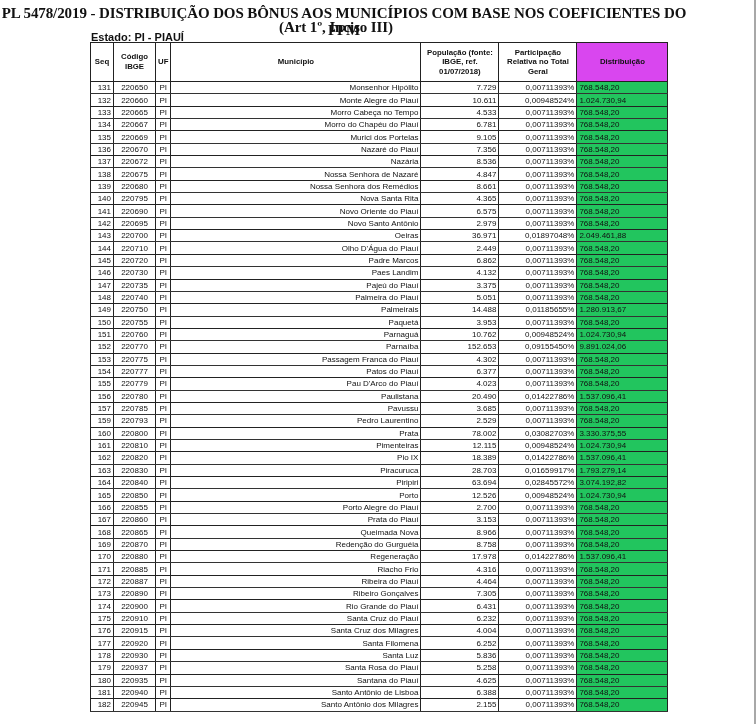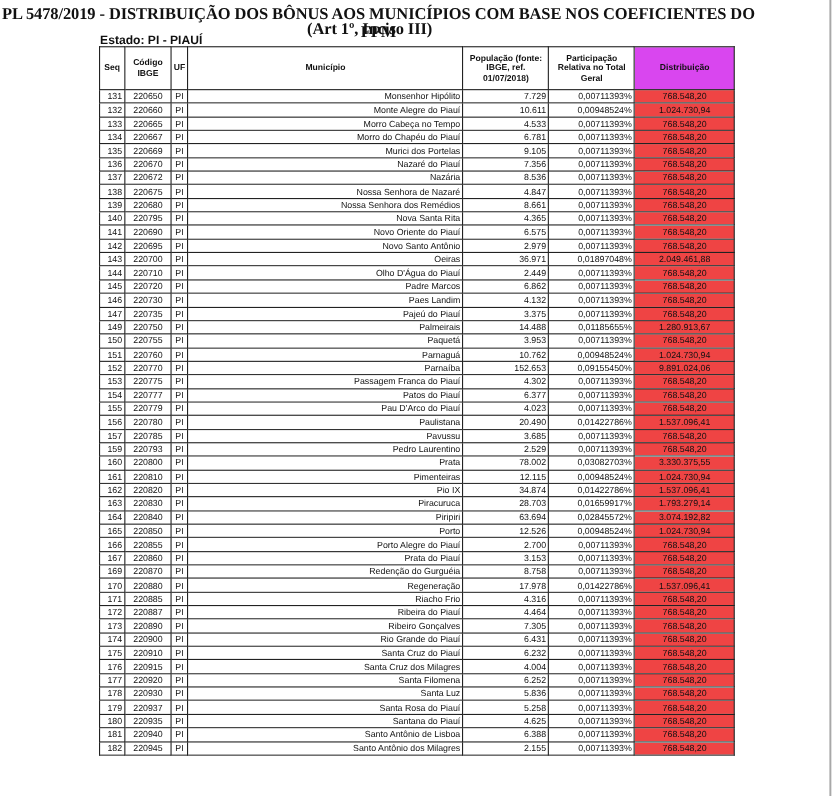--- a/index.html
+++ b/index.html
@@ -13,21 +13,21 @@
   .right-edge { position:absolute; left:754px; top:0; width:2px; height:724px; background:#a8a8a8; }
   table { position:absolute; left:90px; top:42px; border-collapse:collapse;
           table-layout:fixed; font-size:8px; }
   th, td { border:1px solid #222; padding:0 2px; white-space:nowrap; overflow:hidden; }
   th { font-weight:bold; font-size:7.8px; line-height:9.6px; height:38px; text-align:center; }
   th.dist { background:#d946ef; }
   td { height:11.35px; line-height:11px; }
   td.c { text-align:center; }
   td.r { text-align:right; }
   td.l { text-align:right; }
-  td.dist { background:#ef4444; text-align:center;margin-top:16px; }
+  td.dist { background:#22c55e; text-align:left;margin-top:16px; }
   tr.row:nth-child(odd) td { border-bottom-color:#333; }
 </style>
 </head>
 <body>
 
 <div class="title t1">PL 5478/2019 - DISTRIBUIÇÃO DOS BÔNUS AOS MUNICÍPIOS COM BASE NOS COEFICIENTES DO FPM</div>
 <div class="title t2">(Art 1º, Inciso III)</div>
 <div class="state">Estado: PI - PIAUÍ</div>
 <div class="right-edge"></div>
 
@@ -200,20 +200,29 @@
       <tr class="row">
         <td class="r">147</td>
         <td class="c">220735</td>
         <td class="c">PI</td>
         <td class="l">Pajeú do Piauí</td>
         <td class="r">3.375</td>
         <td class="r">0,00711393%</td>
         <td class="dist">768.548,20</td>
       </tr>
       <tr class="row">
+        <td class="r">148</td>
+        <td class="c">220740</td>
+        <td class="c">PI</td>
+        <td class="l">Palmeira do Piauí</td>
+        <td class="r">5.051</td>
+        <td class="r">0,00711393%</td>
+        <td class="dist">768.548,20</td>
+      </tr>
+      <tr class="row">
         <td class="r">149</td>
         <td class="c">220750</td>
         <td class="c">PI</td>
         <td class="l">Palmeirais</td>
         <td class="r">14.488</td>
         <td class="r">0,01185655%</td>
         <td class="dist">1.280.913,67</td>
       </tr>
       <tr class="row">
         <td class="r">150</td>
@@ -312,21 +321,21 @@
         <td class="l">Pimenteiras</td>
         <td class="r">12.115</td>
         <td class="r">0,00948524%</td>
         <td class="dist">1.024.730,94</td>
       </tr>
       <tr class="row">
         <td class="r">162</td>
         <td class="c">220820</td>
         <td class="c">PI</td>
         <td class="l">Pio IX</td>
-        <td class="r">34.874</td>
+        <td class="r">18.389</td>
         <td class="r">0,01422786%</td>
         <td class="dist">1.537.096,41</td>
       </tr>
       <tr class="row">
         <td class="r">163</td>
         <td class="c">220830</td>
         <td class="c">PI</td>
         <td class="l">Piracuruca</td>
         <td class="r">28.703</td>
         <td class="r">0,01659917%</td>
@@ -362,20 +371,29 @@
       <tr class="row">
         <td class="r">167</td>
         <td class="c">220860</td>
         <td class="c">PI</td>
         <td class="l">Prata do Piauí</td>
         <td class="r">3.153</td>
         <td class="r">0,00711393%</td>
         <td class="dist">768.548,20</td>
       </tr>
       <tr class="row">
+        <td class="r">168</td>
+        <td class="c">220865</td>
+        <td class="c">PI</td>
+        <td class="l">Queimada Nova</td>
+        <td class="r">8.966</td>
+        <td class="r">0,00711393%</td>
+        <td class="dist">768.548,20</td>
+      </tr>
+      <tr class="row">
         <td class="r">169</td>
         <td class="c">220870</td>
         <td class="c">PI</td>
         <td class="l">Redenção do Gurguéia</td>
         <td class="r">8.758</td>
         <td class="r">0,00711393%</td>
         <td class="dist">768.548,20</td>
       </tr>
       <tr class="row">
         <td class="r">170</td>

